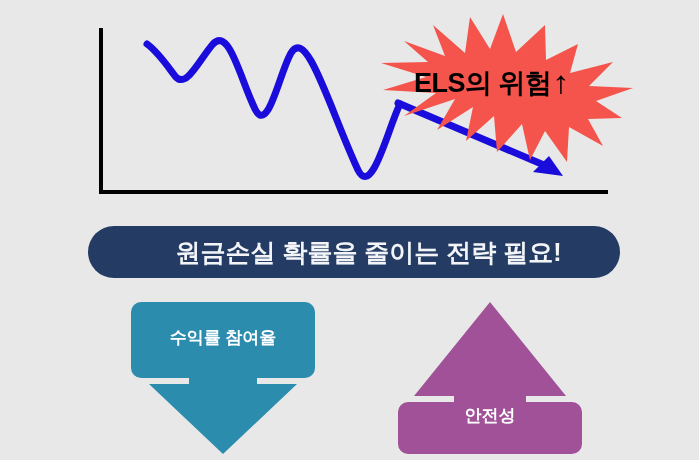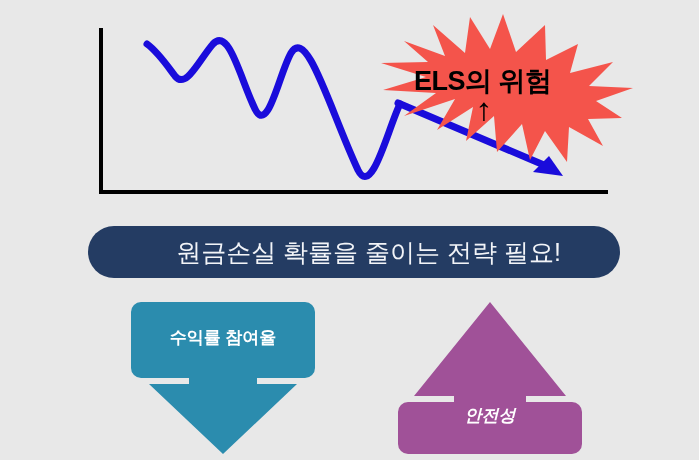--- a/index.html
+++ b/index.html
@@ -33,21 +33,20 @@
     top: 68px;
     z-index: 4;
     display: flex;
     align-items: center;
     color: #000000;
     font-size: 27px;
     font-weight: bold;
     letter-spacing: -0.5px;
     white-space: nowrap;
     line-height: 1;
-    flex-direction: column;
   }
   #burst-label .arrow-up-glyph {
     display: inline-block;
     margin-left: 1px;
     font-size: 31px;
     line-height: 1;
     transform: translateY(-1px) scaleX(1.15);
   }
 
   
@@ -60,21 +59,21 @@
     border-radius: 26px;
     background: #243c63;
     display: flex;
     align-items: center;
     justify-content: center;
     z-index: 5;
   }
   #banner-text {
     color: #f2f4f8;
     font-size: 25px;
-    font-weight: normal;
+    font-weight: bold;
     letter-spacing: 0px;
     white-space: nowrap;
     margin-left: 29px;
   }
 
   
   .arrow-block { position: absolute; z-index: 5; }
   .arrow-block svg { display: block; }
   .arrow-caption {
     position: absolute;
@@ -84,21 +83,21 @@
     color: #ffffff;
     font-size: 17px;
     font-weight: bold;
     white-space: nowrap;
     pointer-events: none;
   }
 
   #arrow-down-block { left: 125px; top: 296px; width: 196px; height: 164px; }
   #arrow-down-caption { left: 0; top: 0; width: 196px; height: 82px; }
 
-  #arrow-up-block { left: 392px; top: 296px; width: 196px; height: 164px; font-style: italic; }
+  #arrow-up-block { left: 392px; top: 296px; width: 196px; height: 164px; }
   #arrow-up-caption { left: 0; top: 74px; width: 196px; height: 90px; }
 </style>
 </head>
 <body>
 
 <div id="canvas">
 
   <svg class="layer" id="chart-svg" viewBox="0 0 699 460">
 
     <line x1="101" y1="28" x2="101" y2="191" stroke="#000000" stroke-width="4"></line>

